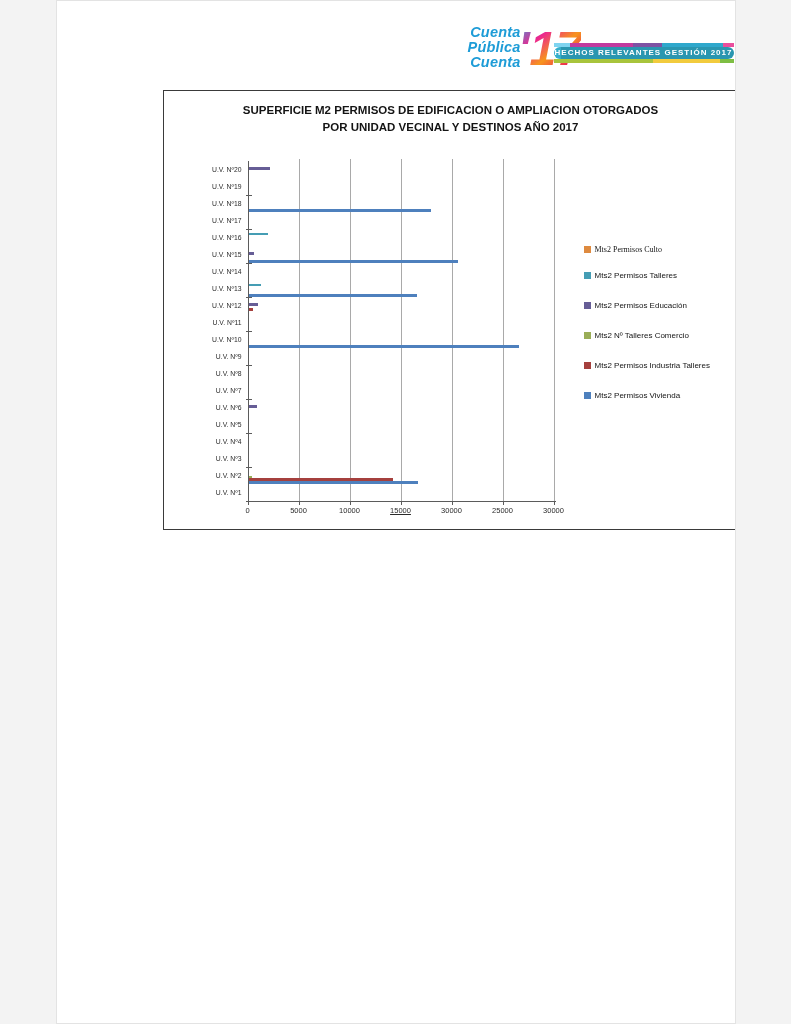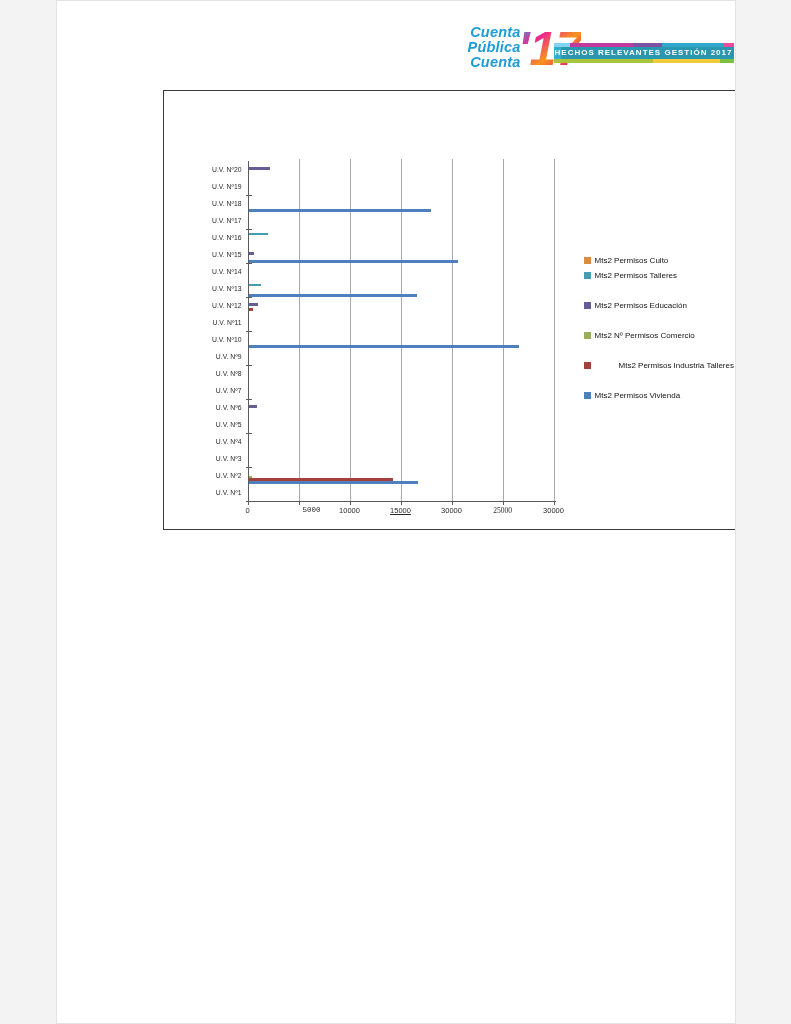--- a/index.html
+++ b/index.html
@@ -21,21 +21,21 @@
   #banner {
     position:absolute; left:497px; top:42px; width:180px; height:20px;
   }
   #banner .stripe-top {
     height:4px;
     background:linear-gradient(90deg,#7FD4F0 0 9%,#C13A9E 9% 44%,#7E52A3 44% 60%,#2FA8CC 60% 94%,#E94E9C 94% 100%);
   }
   #banner .band {
     height:12px; background:linear-gradient(90deg,#35AECB 0 4%,#2A96B0 4% 100%);
     color:#ffffff; font-size:8px; font-weight:bold; letter-spacing:1px;
-    text-align:center; line-height:12px; white-space:nowrap;
+    text-align:center; line-height:12px; white-space:nowrap;border-radius:6px;
   }
   #banner .stripe-bottom {
     height:4px;
     background:linear-gradient(90deg,#A8C43C 0 55%,#F2CB3D 55% 92%,#7EBE43 92% 100%);
   }
 
   
   #chart-box {
     position:absolute; left:106px; top:89px; width:576px; height:440px;
     border:1px solid #3a3a3a; background:#ffffff;
@@ -100,40 +100,42 @@
   </div>
 
   <div id="banner">
     <div class="stripe-top"></div>
     <div class="band">HECHOS RELEVANTES GESTIÓN 2017</div>
     <div class="stripe-bottom"></div>
   </div>
 
   <div id="chart-box">
     <div id="chart-title">
+      <div>SUPERFICIE M2 PERMISOS DE EDIFICACION  O  AMPLIACION  OTORGADOS</div>
+      <div>POR UNIDAD VECINAL Y  DESTINOS AÑO 2017</div>
     </div>
     <div id="plot">
         <div class="axis-line-y" style="left: 84px; top: 70px; height: 340px;"></div>
         <div class="tick-x" style="left: 84px; top: 410px;"></div>
         <div class="x-label" style="left: 64px; top: 415px;">0</div>
         <div class="gridline" style="left: 135px; top: 68px; height: 342px;"></div>
         <div class="tick-x" style="left: 135px; top: 410px;"></div>
-        <div class="x-label" style="left: 128px; top: 415px; font-family: Liberation Mono, monospace;">5000</div>
+        <div class="x-label" style="left: 115px; top: 415px;">5000</div>
         <div class="gridline" style="left: 186px; top: 68px; height: 342px;"></div>
         <div class="tick-x" style="left: 186px; top: 410px;"></div>
         <div class="x-label" style="left: 166px; top: 415px;">10000</div>
         <div class="gridline" style="left: 237px; top: 68px; height: 342px;"></div>
         <div class="tick-x" style="left: 237px; top: 410px;"></div>
         <div class="x-label" style="left: 217px; top: 415px; text-decoration: underline;">15000</div>
         <div class="gridline" style="left: 288px; top: 68px; height: 342px;"></div>
         <div class="tick-x" style="left: 288px; top: 410px;"></div>
         <div class="x-label" style="left: 268px; top: 415px;">30000</div>
         <div class="gridline" style="left: 339px; top: 68px; height: 342px;"></div>
         <div class="tick-x" style="left: 339px; top: 410px;"></div>
-        <div class="x-label" style="left: 319px; top: 415px; font-family: Liberation Serif, serif;">25000</div>
+        <div class="x-label" style="left: 319px; top: 415px;">25000</div>
         <div class="gridline" style="left: 390px; top: 68px; height: 342px;"></div>
         <div class="tick-x" style="left: 390px; top: 410px;"></div>
         <div class="x-label" style="left: 370px; top: 415px;">30000</div>
         <div class="axis-line-x" style="left: 84px; top: 410px; width: 308px;"></div>
         <div class="cat-label" style="top: 74.5px;">U.V. Nº20</div>
         <div class="cat-label" style="top: 91.5px;">U.V. Nº19</div>
         <div class="tick-y" style="left: 82px; top: 104px;"></div>
         <div class="cat-label" style="top: 108.5px;">U.V. Nº18</div>
         <div class="cat-label" style="top: 125.5px;">U.V. Nº17</div>
         <div class="tick-y" style="left: 82px; top: 138px;"></div>
@@ -170,37 +172,37 @@
         <div class="bar" title="Mts2 Nº Permisos Comercio: 300" style="left: 85px; top: 384.86px; width: 3.06px; background: rgb(154, 173, 87);"></div>
         <div class="bar" title="Mts2 Permisos Industria Talleres: 400" style="left: 85px; top: 217.413px; width: 4.08px; background: rgb(165, 64, 61);"></div>
         <div class="bar" title="Mts2 Permisos Industria Talleres: 14200" style="left: 85px; top: 387.413px; width: 144.84px; background: rgb(165, 64, 61);"></div>
         <div class="bar" title="Mts2 Permisos Vivienda: 17900" style="left: 85px; top: 117.967px; width: 182.58px; background: rgb(78, 128, 189);"></div>
         <div class="bar" title="Mts2 Permisos Vivienda: 20500" style="left: 85px; top: 168.967px; width: 209.1px; background: rgb(78, 128, 189);"></div>
         <div class="bar" title="Mts2 Permisos Vivienda: 16500" style="left: 85px; top: 202.967px; width: 168.3px; background: rgb(78, 128, 189);"></div>
         <div class="bar" title="Mts2 Permisos Vivienda: 26500" style="left: 85px; top: 253.967px; width: 270.3px; background: rgb(78, 128, 189);"></div>
         <div class="bar" title="Mts2 Permisos Vivienda: 16600" style="left: 85px; top: 389.967px; width: 169.32px; background: rgb(78, 128, 189);"></div>
       </div>
     <div id="legend">
-        <div class="legend-row" style="top: 15px;">
+        <div class="legend-row" style="top: 4px; font-family: Liberation Serif, serif;">
           <span class="legend-swatch" style="background: rgb(222, 138, 63);"></span>
           <span class="legend-label">Mts2 Permisos Culto</span>
         </div>
         <div class="legend-row" style="top: 30px;">
           <span class="legend-swatch" style="background: rgb(69, 157, 180);"></span>
           <span class="legend-label">Mts2 Permisos Talleres</span>
         </div>
         <div class="legend-row" style="top: 60px;">
           <span class="legend-swatch" style="background: rgb(102, 93, 150);"></span>
           <span class="legend-label">Mts2 Permisos Educación</span>
         </div>
         <div class="legend-row" style="top: 90px;">
           <span class="legend-swatch" style="background: rgb(154, 173, 87);"></span>
-          <span class="legend-label">Mts2 Nº Permisos Comercio</span>
-        </div>
-        <div class="legend-row" style="top: 120px; gap: 24px;">
+          <span class="legend-label">Mts2 Nº Talleres Comercio</span>
+        </div>
+        <div class="legend-row" style="top: 120px;">
           <span class="legend-swatch" style="background: rgb(165, 64, 61);"></span>
           <span class="legend-label">Mts2 Permisos Industria Talleres</span>
         </div>
         <div class="legend-row" style="top: 150px;">
           <span class="legend-swatch" style="background: rgb(78, 128, 189);"></span>
           <span class="legend-label">Mts2 Permisos Vivienda</span>
         </div>
       </div>
   </div>
 

